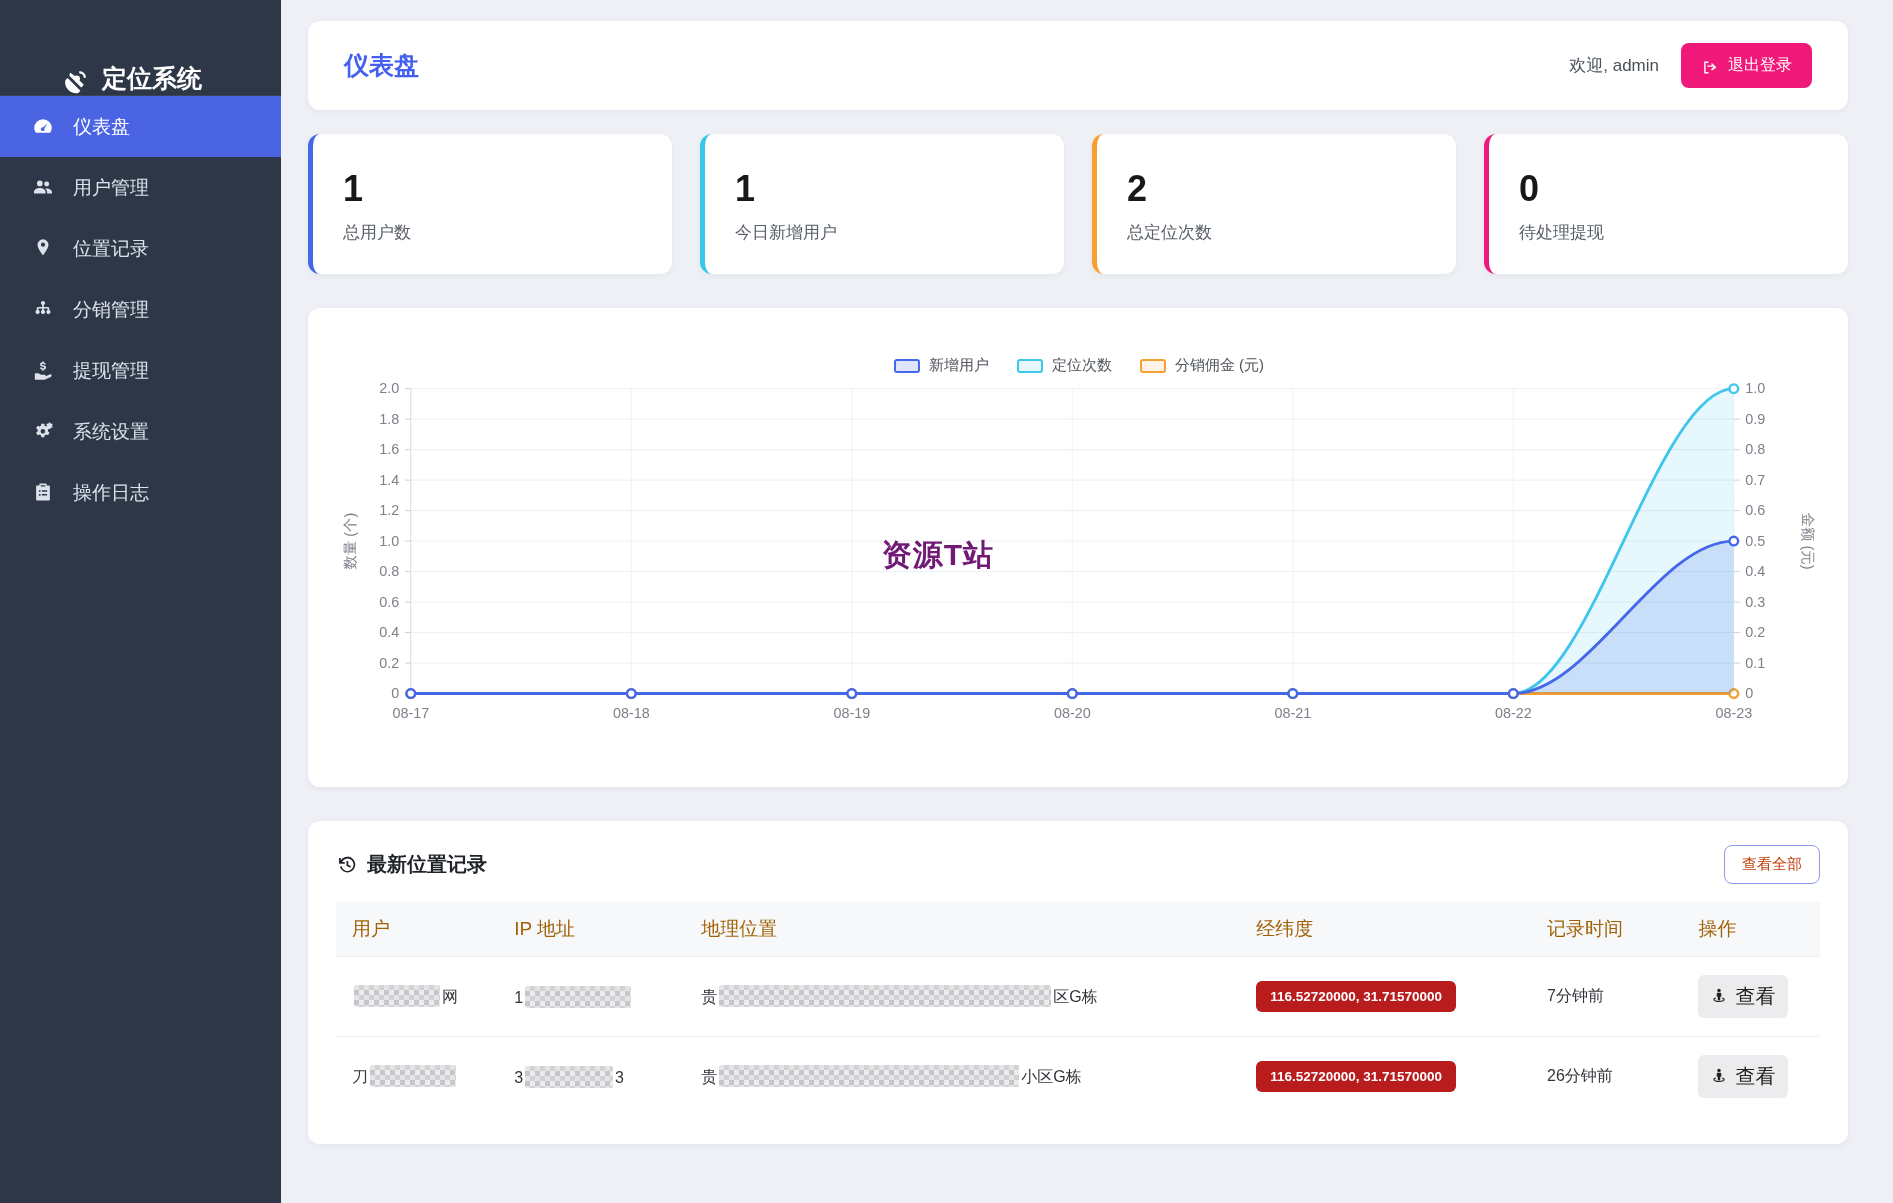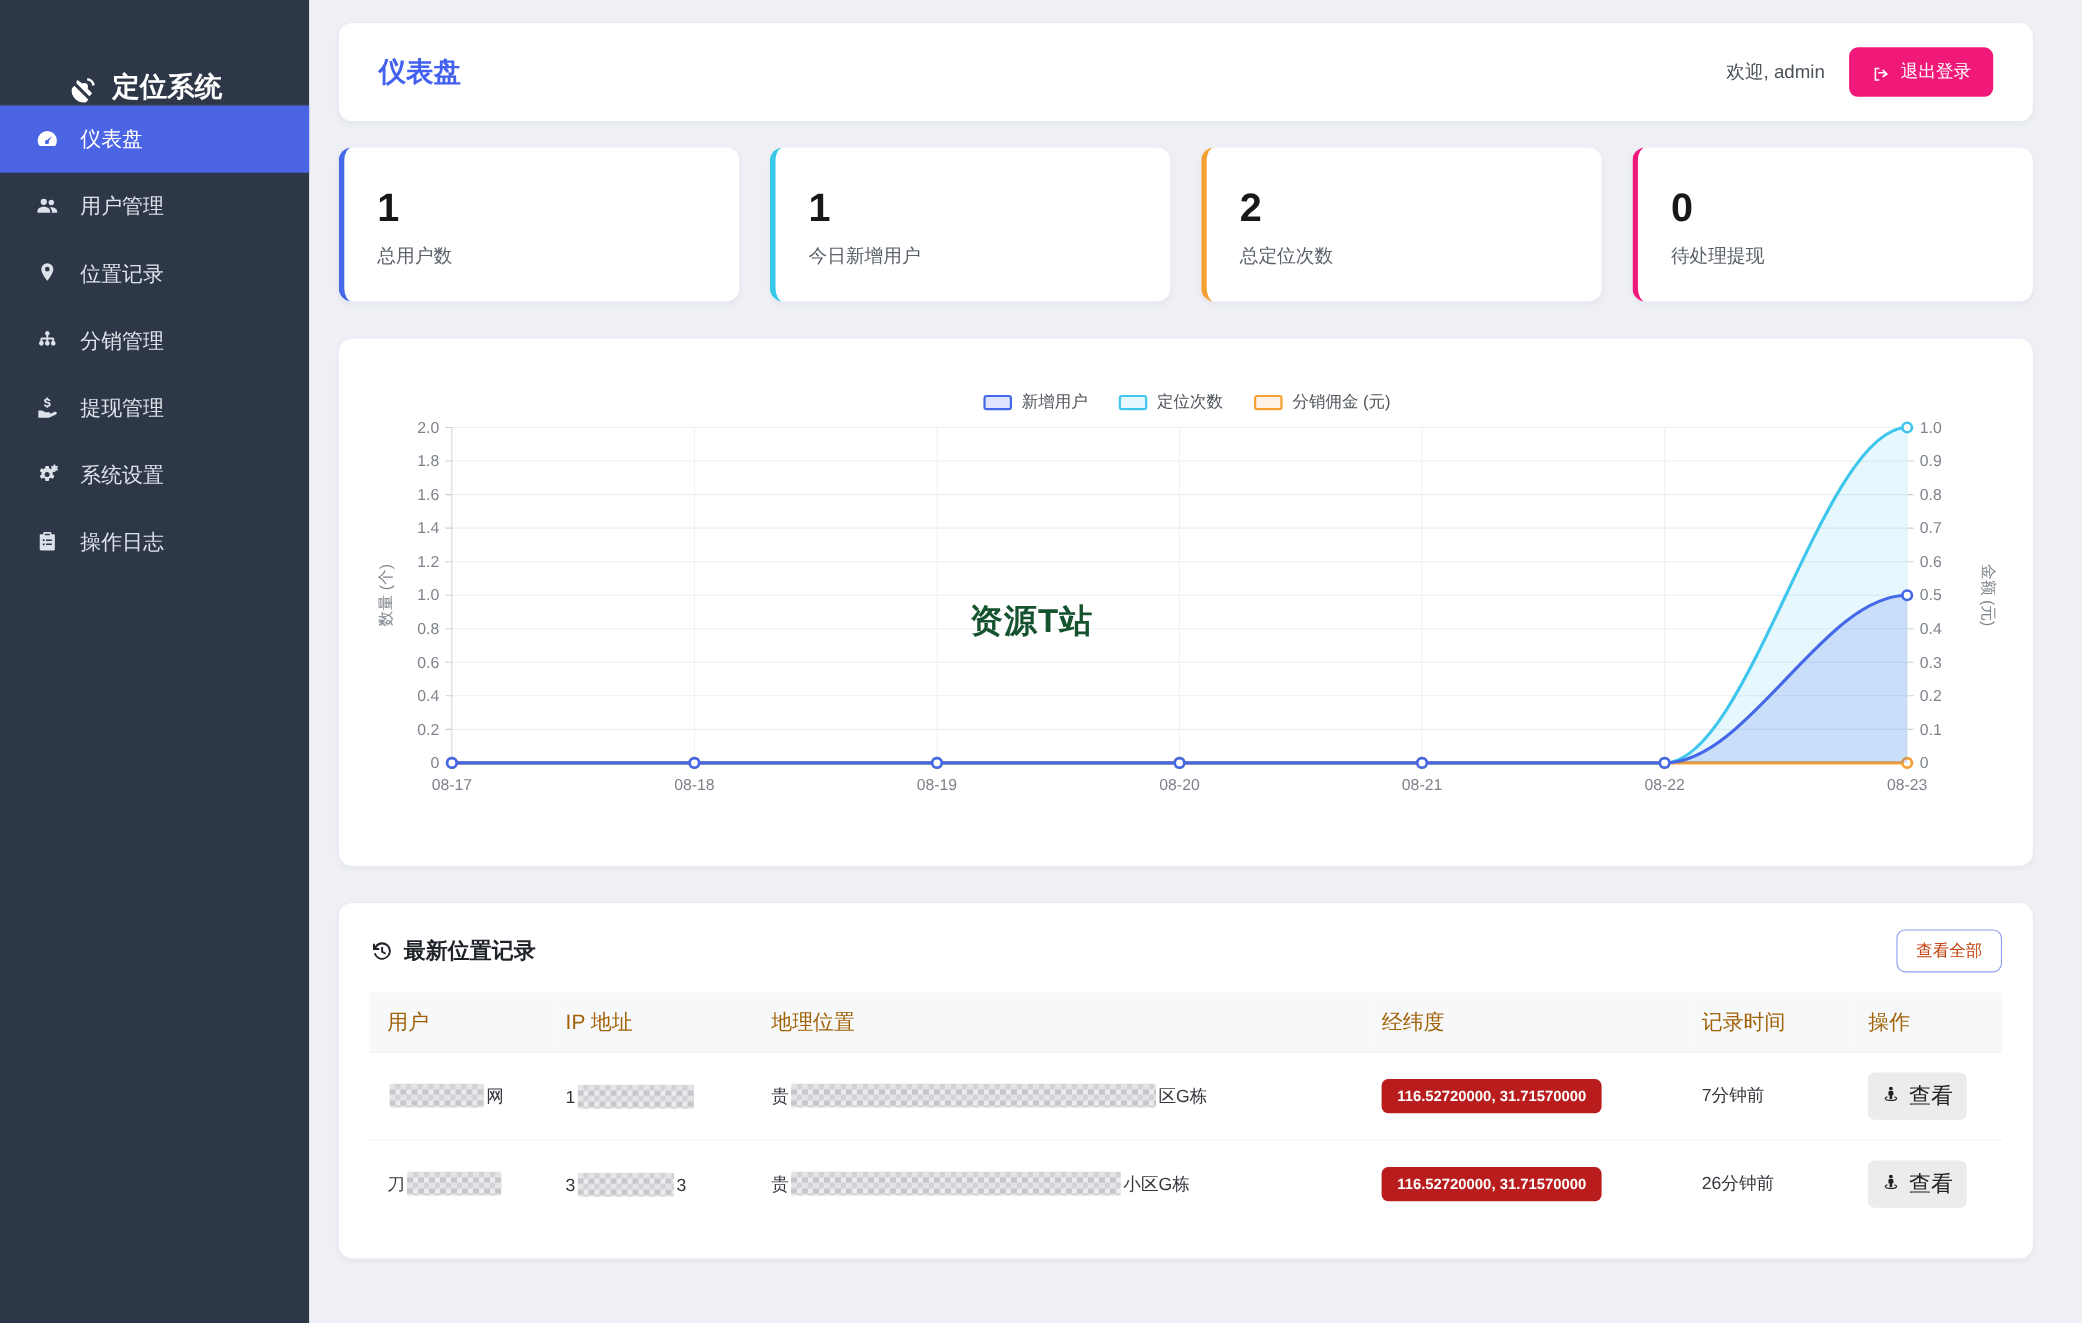--- a/index.html
+++ b/index.html
@@ -42,21 +42,21 @@
   .chart-title { font-size:21px; font-weight:bold; color:#1f2329; }
   .legend { display:flex; justify-content:center; align-items:center; gap:28px; margin-top:22px; }
   .legend-item { display:flex; align-items:center; gap:9px; cursor:pointer; }
   .legend-box { width:26px; height:14px; border:2px solid; border-radius:3px; display:inline-block; }
   .legend-label { font-size:15px; color:#50555c; }
   .chart-wrap { position:relative; margin-top:6px; }
   .chart-wrap svg { width:100%; display:block; }
   .tick { font-size:15px; fill:#7d828a; }
   .axis-name { font-size:15px; fill:#7d828a; }
   .watermark { position:absolute; left:40.5%; top:50%; transform:translate(-50%,-50%);
-               color:#14532d; font-size:30px; font-weight:bold; letter-spacing:1px;margin-top:10px; }
+               color:#701a75; font-size:30px; font-weight:bold; letter-spacing:1px; }
 
   
   .records-card { margin-top:34px; padding:24px 28px 28px; }
   .records-head { display:flex; align-items:center; justify-content:space-between; }
   .records-title { display:flex; align-items:center; gap:10px; font-size:20px; font-weight:bold; color:#1f2329; }
   .records-title svg { width:21px; height:21px; }
   .view-all-btn { background:#fff; color:#c2410c; border:1px solid #8d9bf0; border-radius:8px;
                   padding:9px 17px; font-size:15px; cursor:pointer; font-family:inherit; }
   table { width:100%; border-collapse:collapse; margin-top:18px; }
   thead tr { background:#f7f8fa; }

